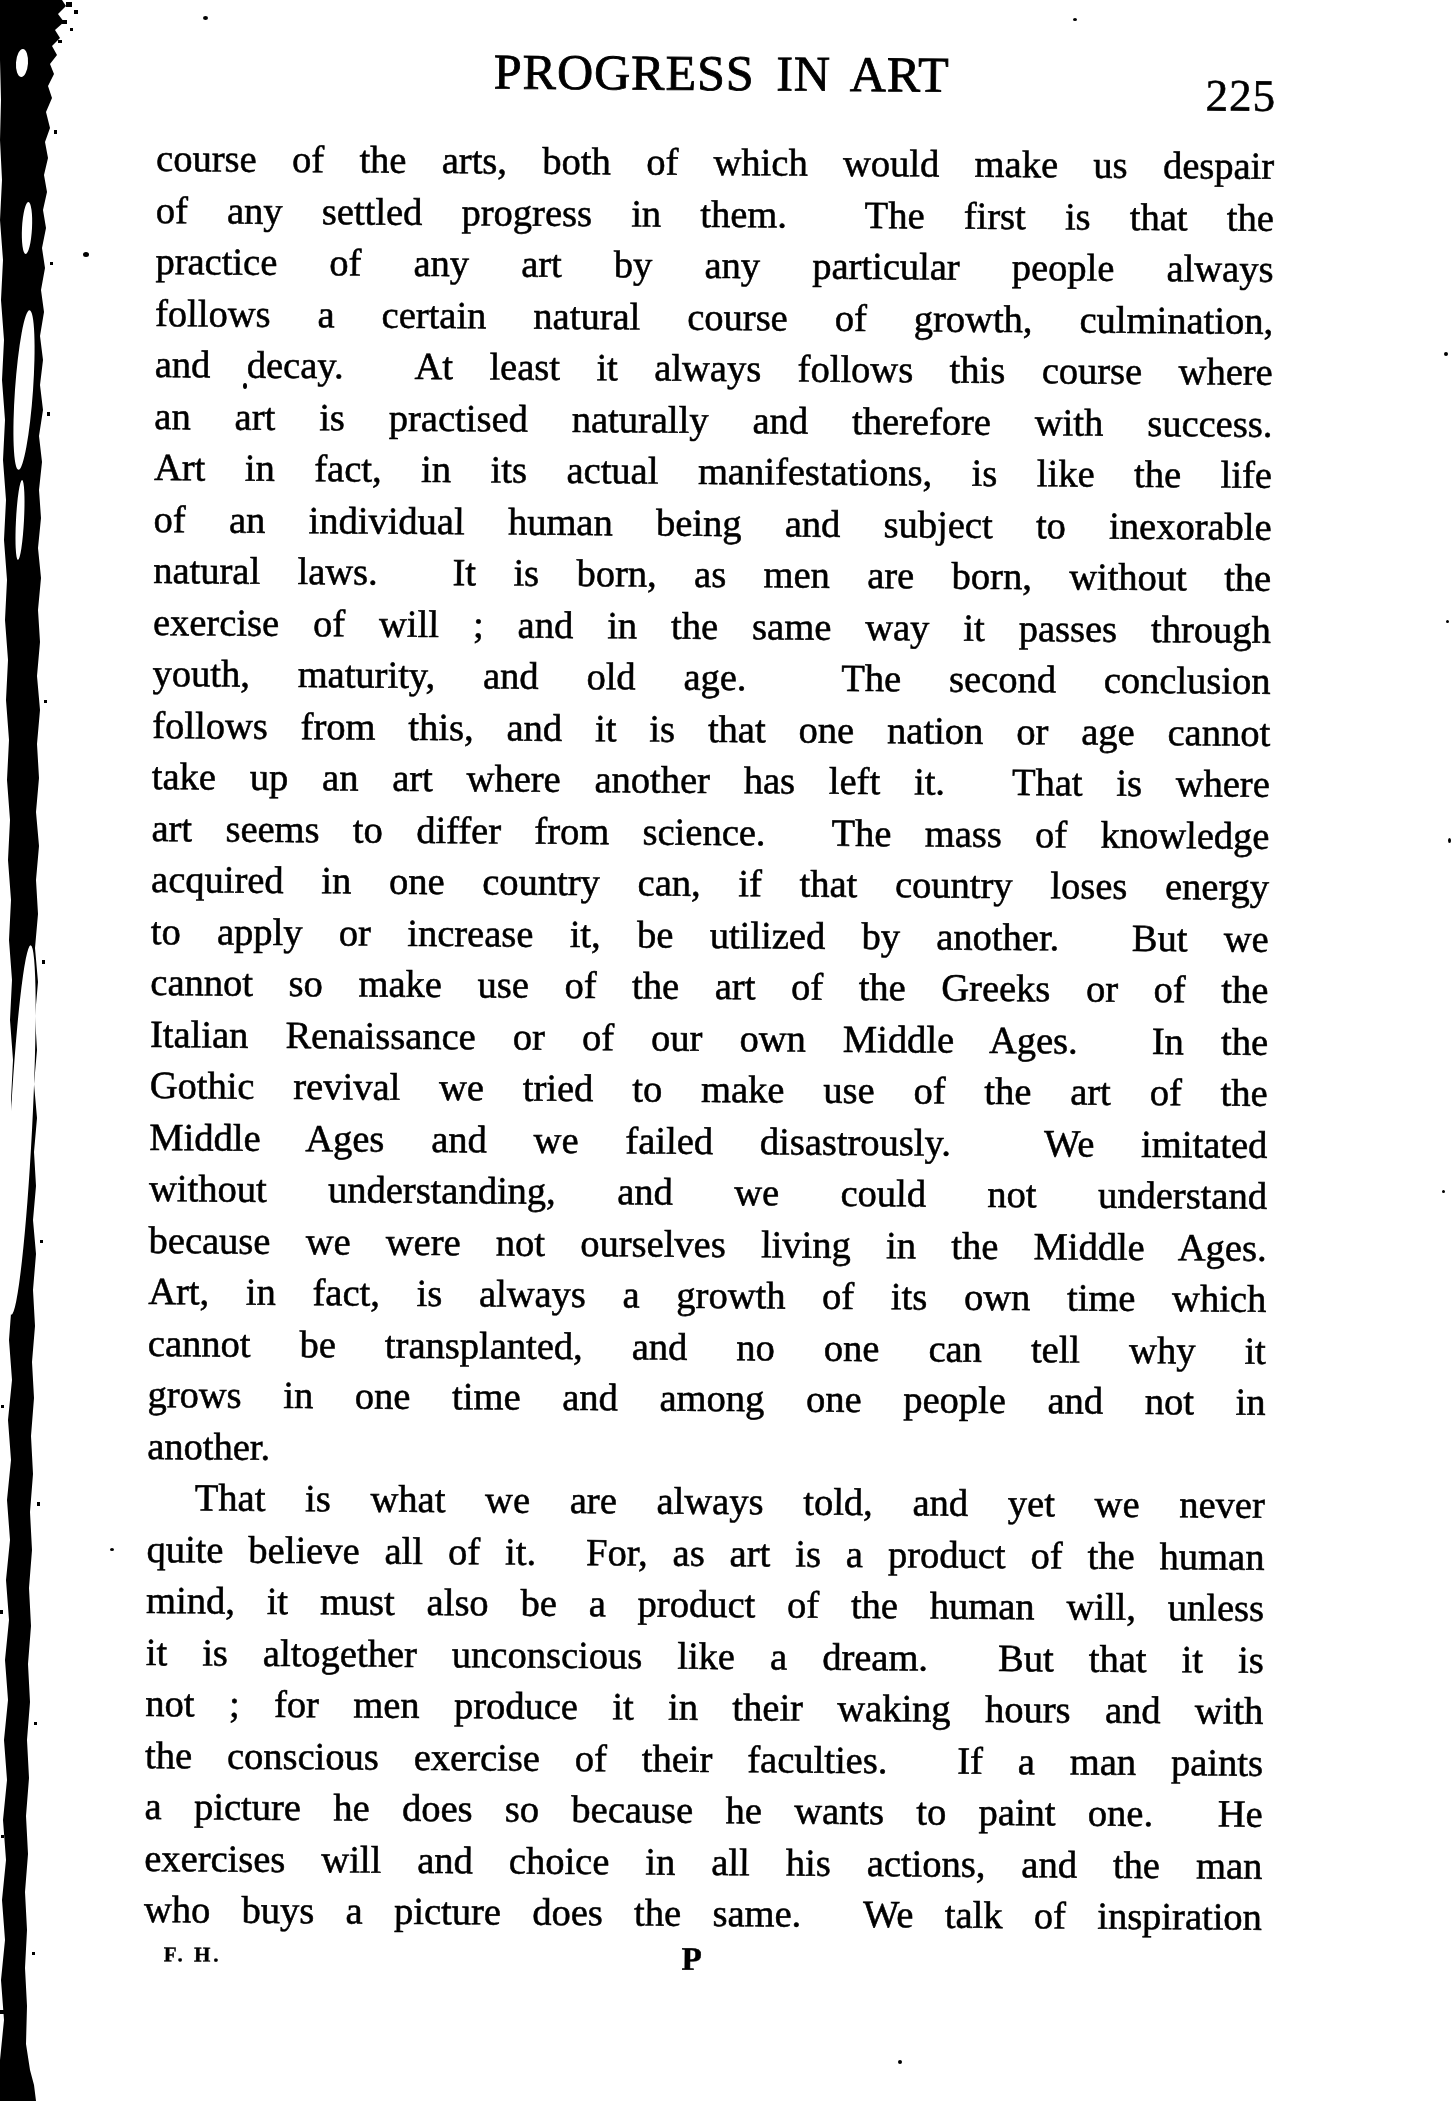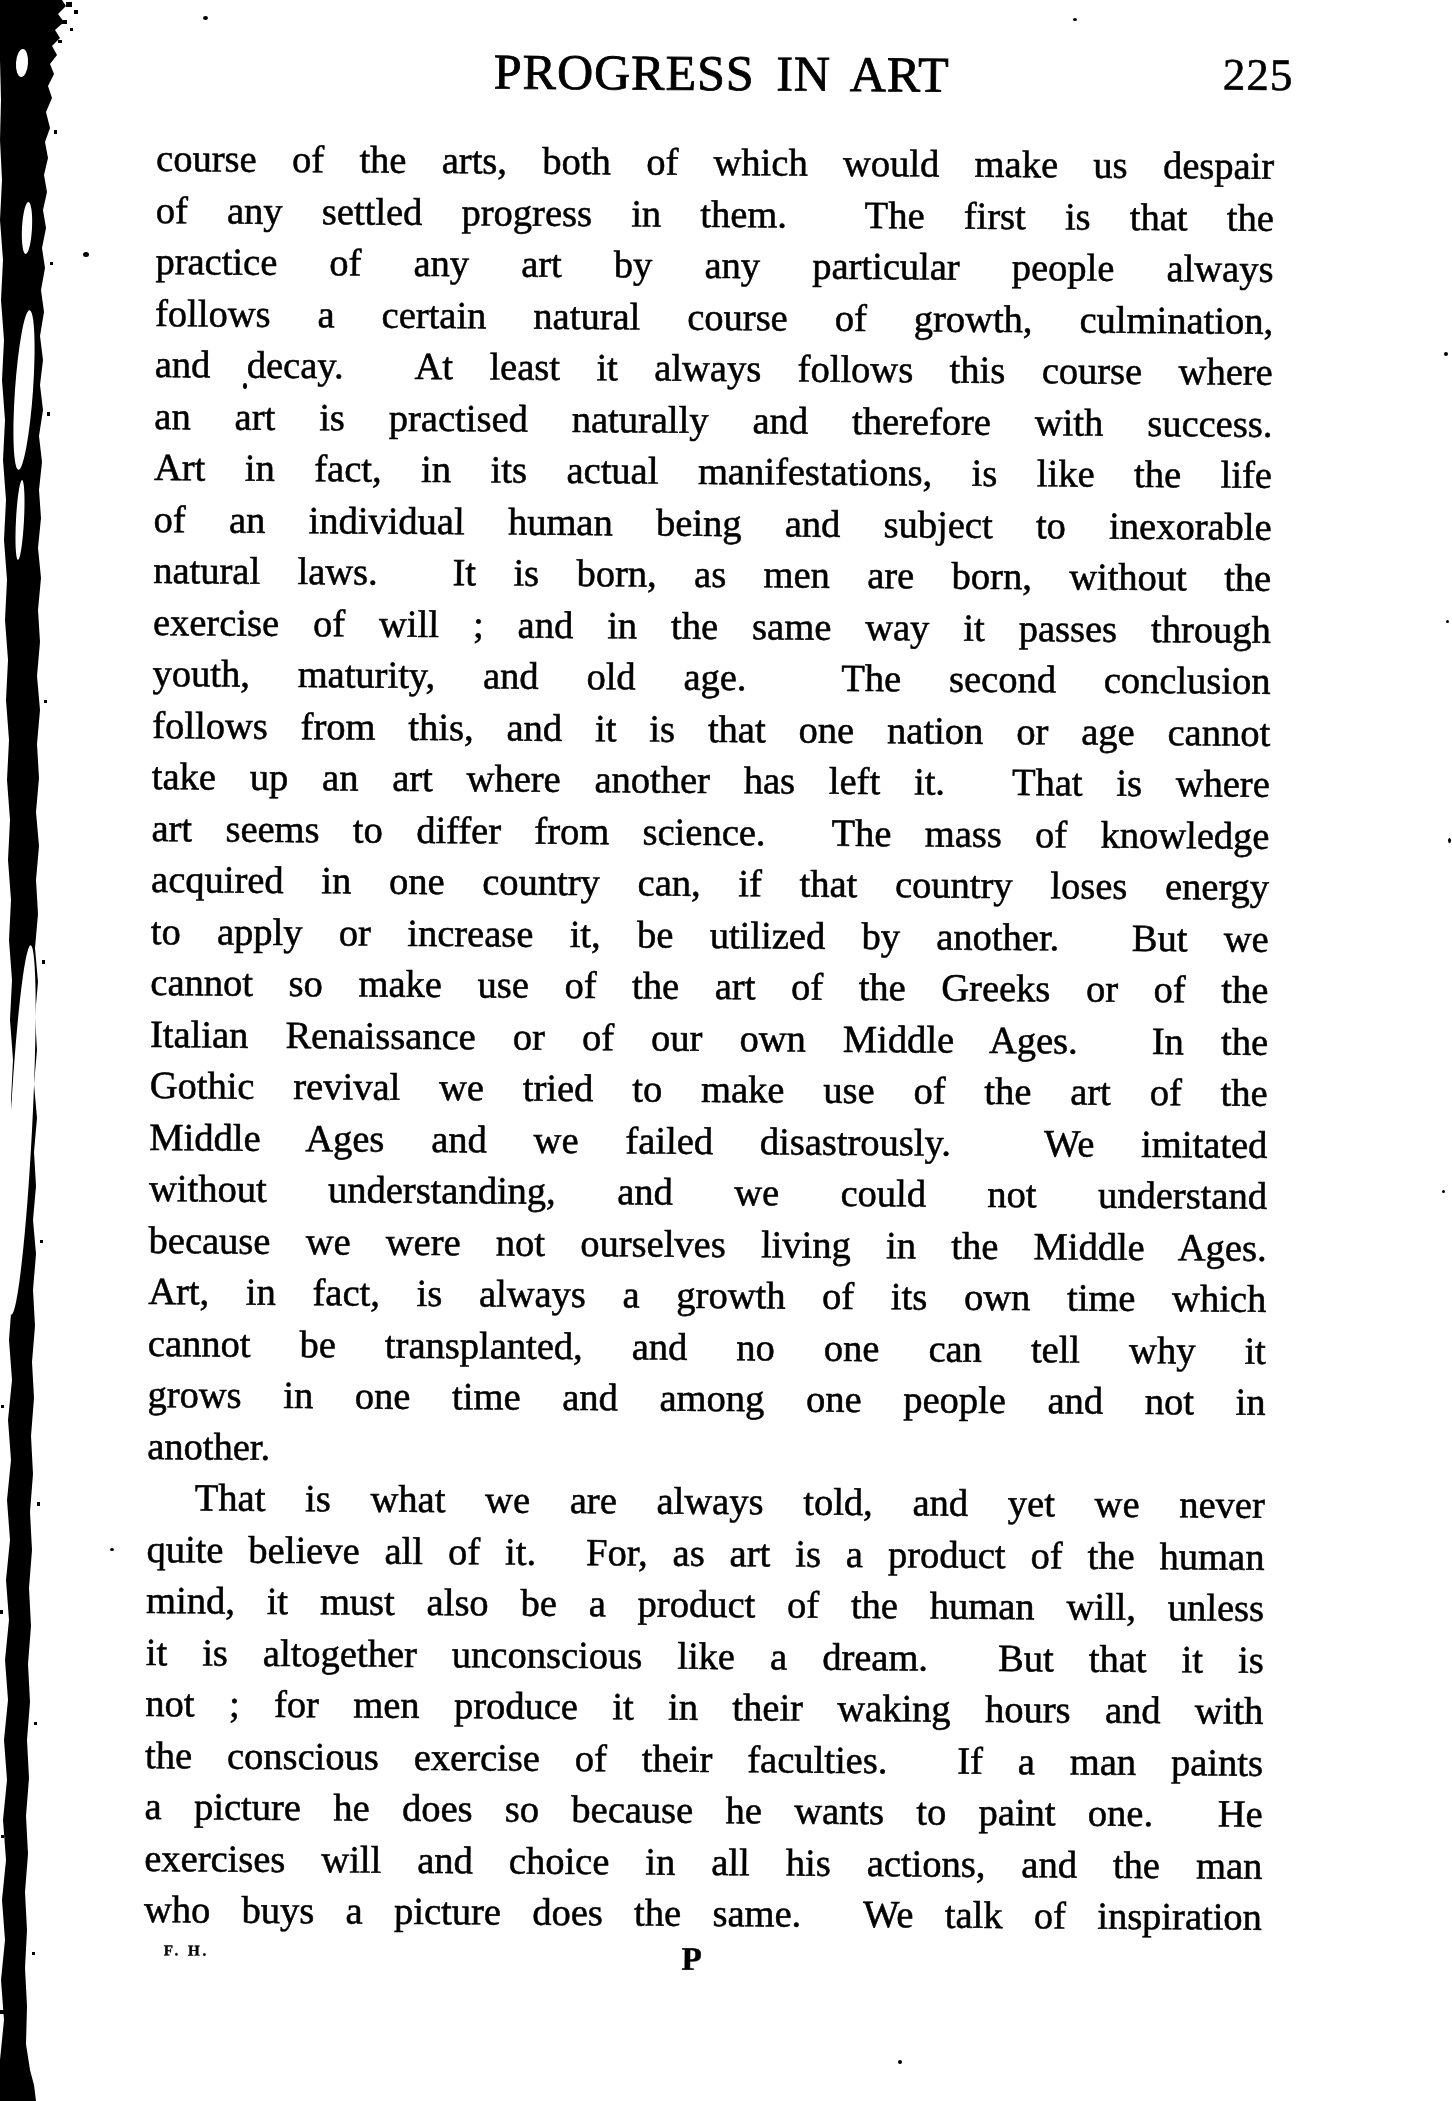--- a/index.html
+++ b/index.html
@@ -17,41 +17,41 @@
     transform-origin:710px 1050px;
   }
   .running-head {
     position:absolute; top:44px; left:160px; width:1110px;
     text-align:center;
     font-size:50px; letter-spacing:1px; word-spacing:8px;
     -webkit-text-stroke:0.8px #000;
     white-space:nowrap;
   }
   .page-number {
-    position:absolute; top:45px; left:1199px;
-    font-size:45px; letter-spacing:1px;margin-left:17px;
+    position:absolute; top:66px; left:1199px;
+    font-size:45px; letter-spacing:1px;
     -webkit-text-stroke:0.6px #000;
   }
   .body-text {
     position:absolute; top:137px; left:150px; width:1118px;
     font-size:38.5px; line-height:51.5px;
     -webkit-text-stroke:0.55px #000;
   }
   .line {
     height:51.5px;
     text-align:justify;
     -moz-text-align-last:justify;
     text-align-last:justify;
     white-space:nowrap;
   }
   .line.flush { text-align:left; text-align-last:left; }
   .line.indent { text-indent:48px; }
   .footer-sig {
     position:absolute; top:1946px; left:170px;
-    font-size:15px; font-weight:bold; letter-spacing:3px;
+    font-size:21px; font-weight:bold; letter-spacing:3px;
     -webkit-text-stroke:0.4px #000;
   }
   .footer-mark {
     position:absolute; top:1941px; left:688px;
     font-size:33px; font-weight:bold;
     -webkit-text-stroke:0.5px #000;
   }
   .scan-band {
     position:absolute; left:0; top:0; width:90px; height:2101px;
   }

